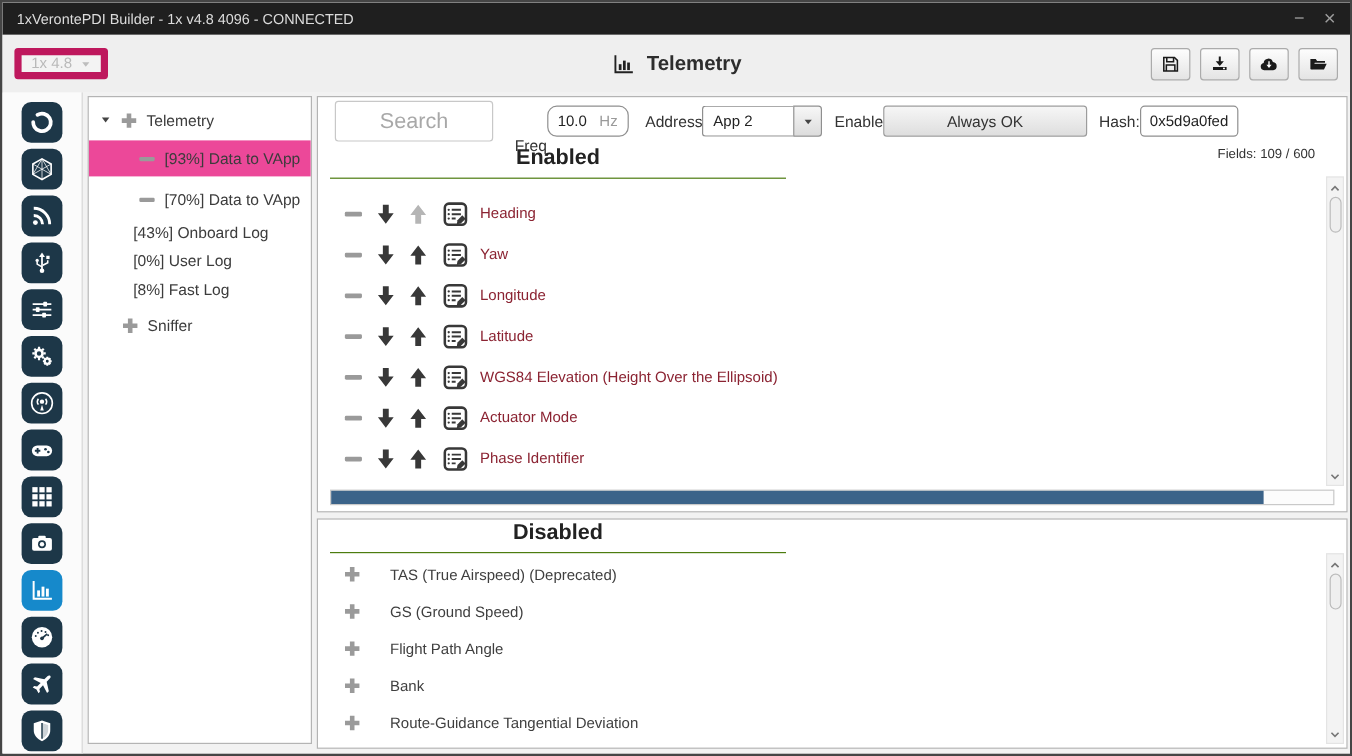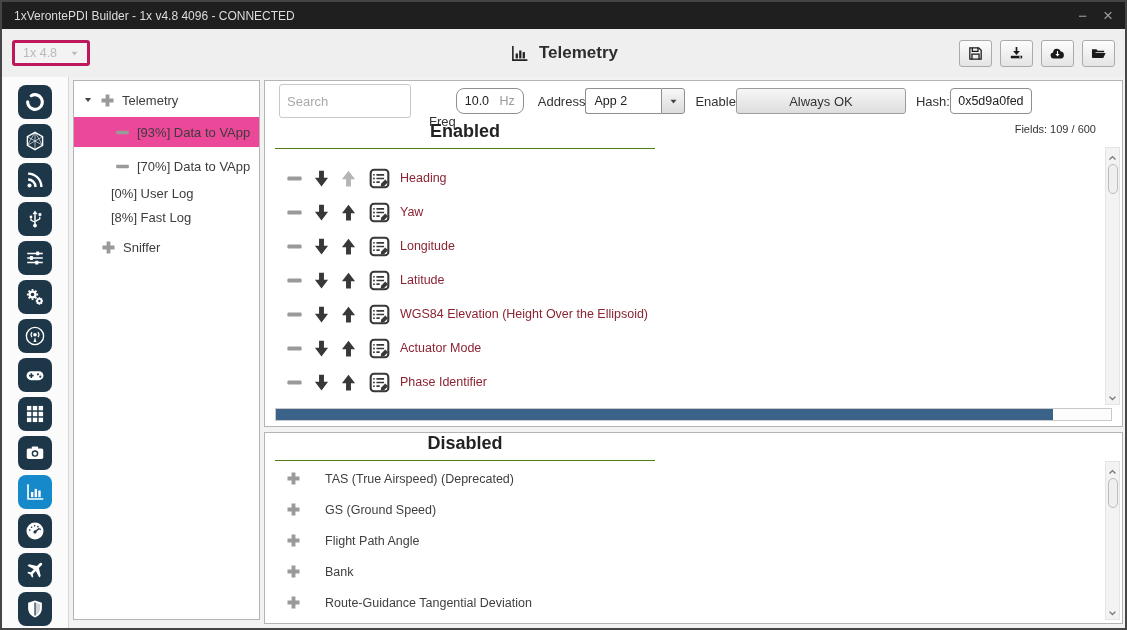--- a/index.html
+++ b/index.html
@@ -14,21 +14,21 @@
     height:27px; background:#1f1f1f; color:#dcdcdc;
     display:flex; align-items:center; padding:0 12px; font-size:12px;
   }
   .titlebar .spacer { flex:1; }
   .win-ctl { color:#9d9d9d; font-size:15px; line-height:1; margin-left:16px; cursor:default; }
   .win-ctl.close { font-size:17px; }
   
   .toolbar { height:48px; background:#efefef; position:relative; }
   .ver-select {
     position:absolute; left:10px; top:11px; width:78px; height:26px;
-    border:3px solid #be185d; border-radius:3px; background:#f3f3f3;
+    border:6px solid #be185d; border-radius:3px; background:#f3f3f3;
     color:#b9b9b9; font-size:12.5px; display:flex; align-items:center; padding:0 8px;
   }
   .ver-select .caret { margin-left:auto; width:9px; height:9px; color:#bdbdbd; }
   .page-title {
     position:absolute; left:0; right:0; top:0; height:48px;
     display:flex; align-items:center; justify-content:center; gap:9px; pointer-events:none;
   }
   .page-title .glyph { width:21px; height:21px; color:#222; }
   .page-title .txt { font-size:17px; font-weight:bold; color:#2d2d2d; }
   .tb-buttons { position:absolute; right:10px; top:11px; display:flex; gap:8px; }
@@ -66,21 +66,21 @@
   .ind-plain { height:23px; padding-left:37px; margin-top:1px; }
   .ind-root2 { height:28px; padding-left:26px; margin-top:4px; }
   
   .box { position:absolute; background:#fff; border:1px solid #b4b4b4; }
   #box1 { left:262px; top:3px; width:859px; height:347px; }
   #box2 { left:262px; top:355px; width:859px; height:192px; }
   
   .controls { display:flex; align-items:center; height:40px; padding-left:14px; font-size:13px; color:#333; }
   .search-input {
     width:132px; height:23px; border:1px solid #c8c8c8; border-radius:3px;
-    font-size:13px; padding:16px 7px; color:#333; font-family:inherit;
+    font-size:18px; padding:16px 7px; color:#333; font-family:inherit;text-align:center;
   }
   .search-input::placeholder { color:#a8a8a8; }
   .lbl { white-space:nowrap; }
   .ml18 { margin-left:18px;margin-top:40px; } .ml14 { margin-left:14px; } .ml10 { margin-left:10px; } .ml8 { margin-left:0; }
   .freq-box {
     width:68px; height:26px; border:1px solid #8f8f8f; border-radius:8px;
     display:flex; align-items:center; padding:0 8px; font-size:12.5px; color:#222; background:#fff;
   }
   .freq-box .unit { margin-left:auto; color:#9a9a9a; }
   .combo { display:flex; height:26px; width:100px; cursor:default; }
@@ -398,20 +398,24 @@
 
           <span class="t-icon glyph">
             <svg viewBox="0 0 24 24">
               <rect x="3" y="9.5" width="18" height="5" rx="1.5" fill="currentColor"></rect>
             </svg>
           </span>
           <span class="t-label">[70%] Data to VApp</span>
         </div>
         <div class="tree-row ind-plain">
 
+          <span class="t-label">[43%] Onboard Log</span>
+        </div>
+        <div class="tree-row ind-plain">
+
           <span class="t-label">[0%] User Log</span>
         </div>
         <div class="tree-row ind-plain">
 
           <span class="t-label">[8%] Fast Log</span>
         </div>
         <div class="tree-row ind-root2">
 
           <span class="t-icon glyph">
             <svg viewBox="0 0 24 24">

